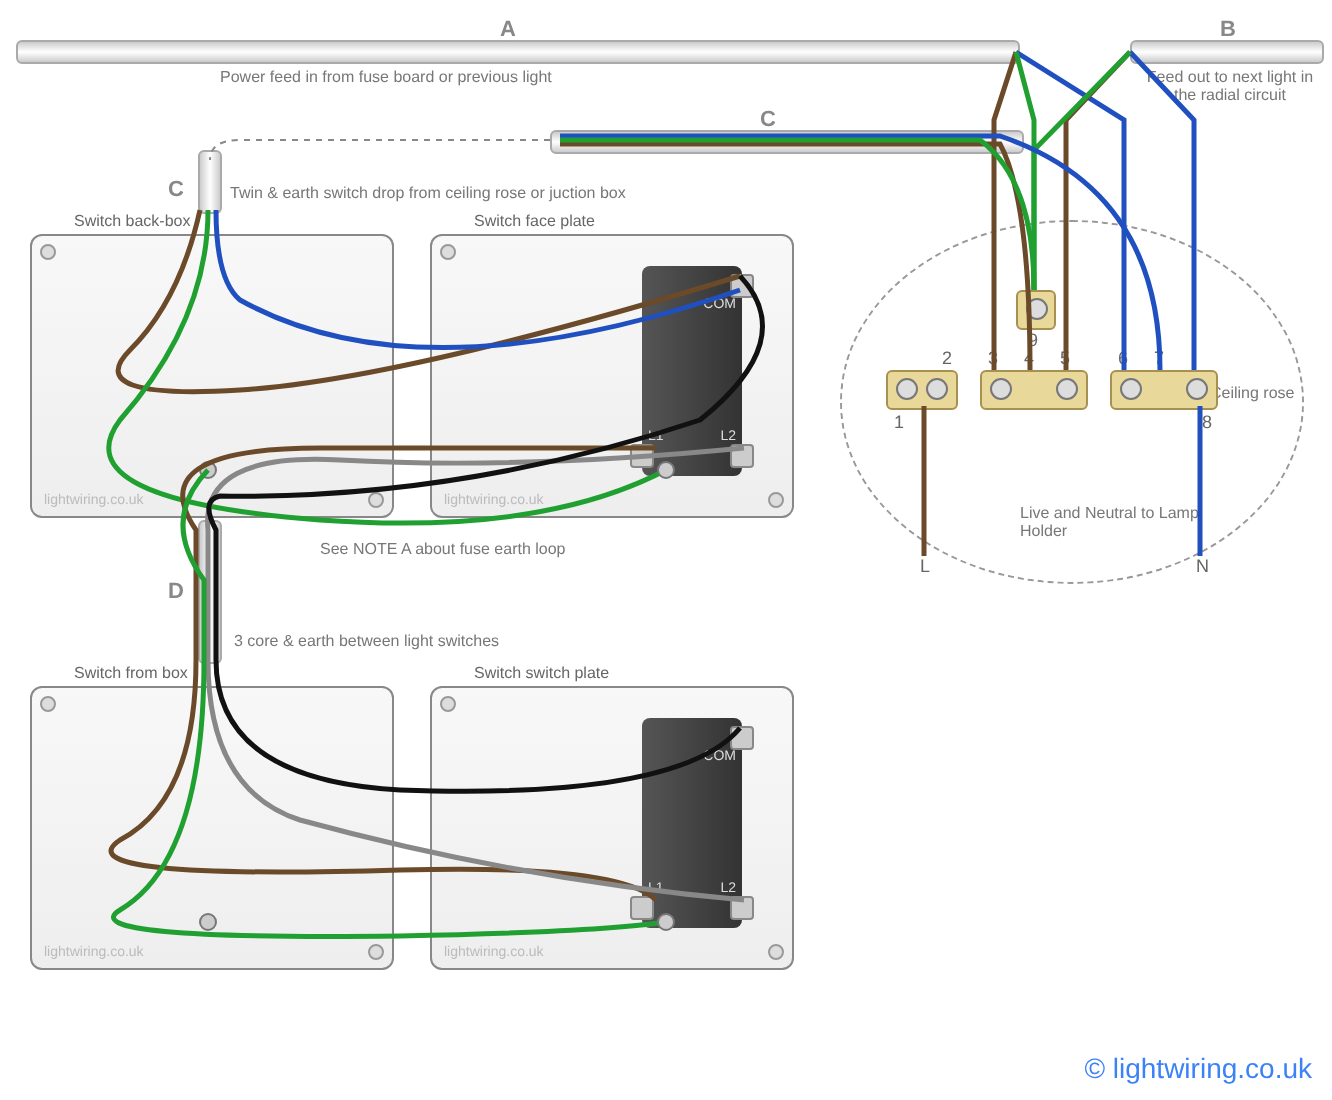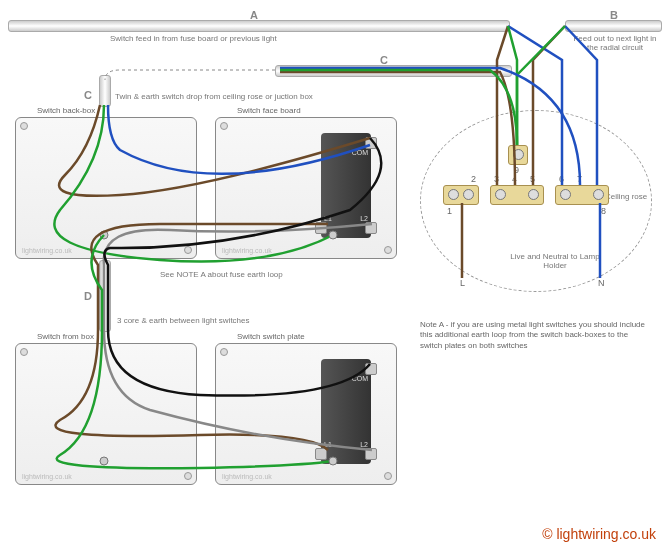--- a/index.html
+++ b/index.html
@@ -18,28 +18,28 @@
   .watermark{position:absolute;font-size:7px;color:#bbb}
   svg{position:absolute;top:0;left:0;pointer-events:none}
   .rose{position:absolute;border:1px dashed #999;border-radius:50%}
   .tblock{position:absolute;width:34px;height:18px;background:#e8d89a;border:1px solid #a89050;border-radius:3px}
   .tblock::before,.tblock::after{content:"";position:absolute;width:9px;height:9px;border:1px solid #777;border-radius:50%;background:#ddd;top:3px}
   .tblock::before{left:4px}.tblock::after{right:4px}
   .tsmall{width:18px}
   .tsmall::after{display:none}
   .num{position:absolute;font-size:9px;color:#666}
   .notes-hd{font-weight:bold;font-size:10px}
-  .copy{position:absolute;right:10px;bottom:8px;font-size:14px;color:#c2410c}
+  .copy{position:absolute;right:10px;bottom:8px;font-size:14px;color:#3b82f6}
 </style>
 </head>
 <body>
 
 <div class="cable" style="left:8px;top:20px;width:500px"></div>
 <div class="cable-label" style="left:250px;top:9px">A</div>
-<div class="sub-label" style="left:110px;top:34px">Switch feed in from fuse board or previous light</div>
+<div class="sub-label" style="left:110px;top:34px">Power feed in from fuse board or previous light</div>
 
 <div class="cable" style="left:565px;top:20px;width:95px"></div>
 <div class="cable-label" style="left:610px;top:9px">B</div>
 <div class="sub-label" style="left:570px;top:34px;width:90px;text-align:center">Feed out to next light in the radial circuit</div>
 
 <div class="cable" style="left:275px;top:65px;width:235px"></div>
 <div class="cable-label" style="left:380px;top:54px">C</div>
 
 <div class="cable-v" style="left:99px;top:75px;height:30px"></div>
 <div class="cable-label" style="left:84px;top:89px">C</div>
@@ -48,21 +48,21 @@
 <div class="cable-v" style="left:99px;top:260px;height:70px"></div>
 <div class="cable-label" style="left:84px;top:290px">D</div>
 <div class="sub-label" style="left:117px;top:316px">3 core &amp; earth between light switches</div>
 
 <div class="box" style="left:15px;top:117px;width:180px;height:140px">
   <div class="box-label">Switch back-box</div>
   <div class="watermark" style="bottom:4px;left:6px">lightwiring.co.uk</div>
 </div>
 
 <div class="box" style="left:215px;top:117px;width:180px;height:140px">
-  <div class="box-label">Switch face board</div>
+  <div class="box-label">Switch face plate</div>
   <div class="face">
     <div class="face-term" style="top:4px;right:-6px"></div>
     <div class="face-lbl" style="top:16px;right:3px">COM</div>
     <div class="face-term" style="bottom:4px;left:-6px"></div>
     <div class="face-lbl" style="bottom:16px;left:3px">L1</div>
     <div class="face-term" style="bottom:4px;right:-6px"></div>
     <div class="face-lbl" style="bottom:16px;right:3px">L2</div>
   </div>
   <div class="watermark" style="bottom:4px;left:6px">lightwiring.co.uk</div>
 </div>
@@ -97,26 +97,25 @@
 <div class="num" style="left:471px;top:174px">2</div>
 <div class="tblock" style="left:490px;top:185px;width:52px"></div>
 <div class="num" style="left:494px;top:174px">3</div>
 <div class="num" style="left:512px;top:174px">4</div>
 <div class="num" style="left:530px;top:174px">5</div>
 <div class="tblock" style="left:555px;top:185px;width:52px"></div>
 <div class="num" style="left:559px;top:174px">6</div>
 <div class="num" style="left:577px;top:174px">7</div>
 <div class="num" style="left:601px;top:206px">8</div>
 
-<div class="sub-label" style="left:510px;top:252px;width:90px;text-align:center">Live and Neutral to Lamp Holder</div>
+<div class="sub-label" style="left:510px;top:252px;width:90px;text-align:left">Live and Neutral to Lamp Holder</div>
 <div class="num" style="left:460px;top:278px">L</div>
 <div class="num" style="left:598px;top:278px">N</div>
 
 <div style="position:absolute;left:420px;top:320px;width:230px">
-  <div style="font-size:8px;line-height:1.3;color:#666">Note A - if you are using metal light switches you should include this additional earth loop from the switch back-boxes to the switch plates on both switches</div>
 </div>
 
 <div class="copy">© lightwiring.co.uk</div>
 
 <svg width="666" height="550">
 
   <path d="M275 70 L120 70 Q105 70 105 80" stroke="#888" stroke-dasharray="3,3" fill="none"></path>
 
   <path d="M508 26 L497 60 L497 185" stroke="#6b4a2a" stroke-width="2.5" fill="none"></path>
   <path d="M508 26 L562 60 L562 185" stroke="#2050c0" stroke-width="2.5" fill="none"></path>

